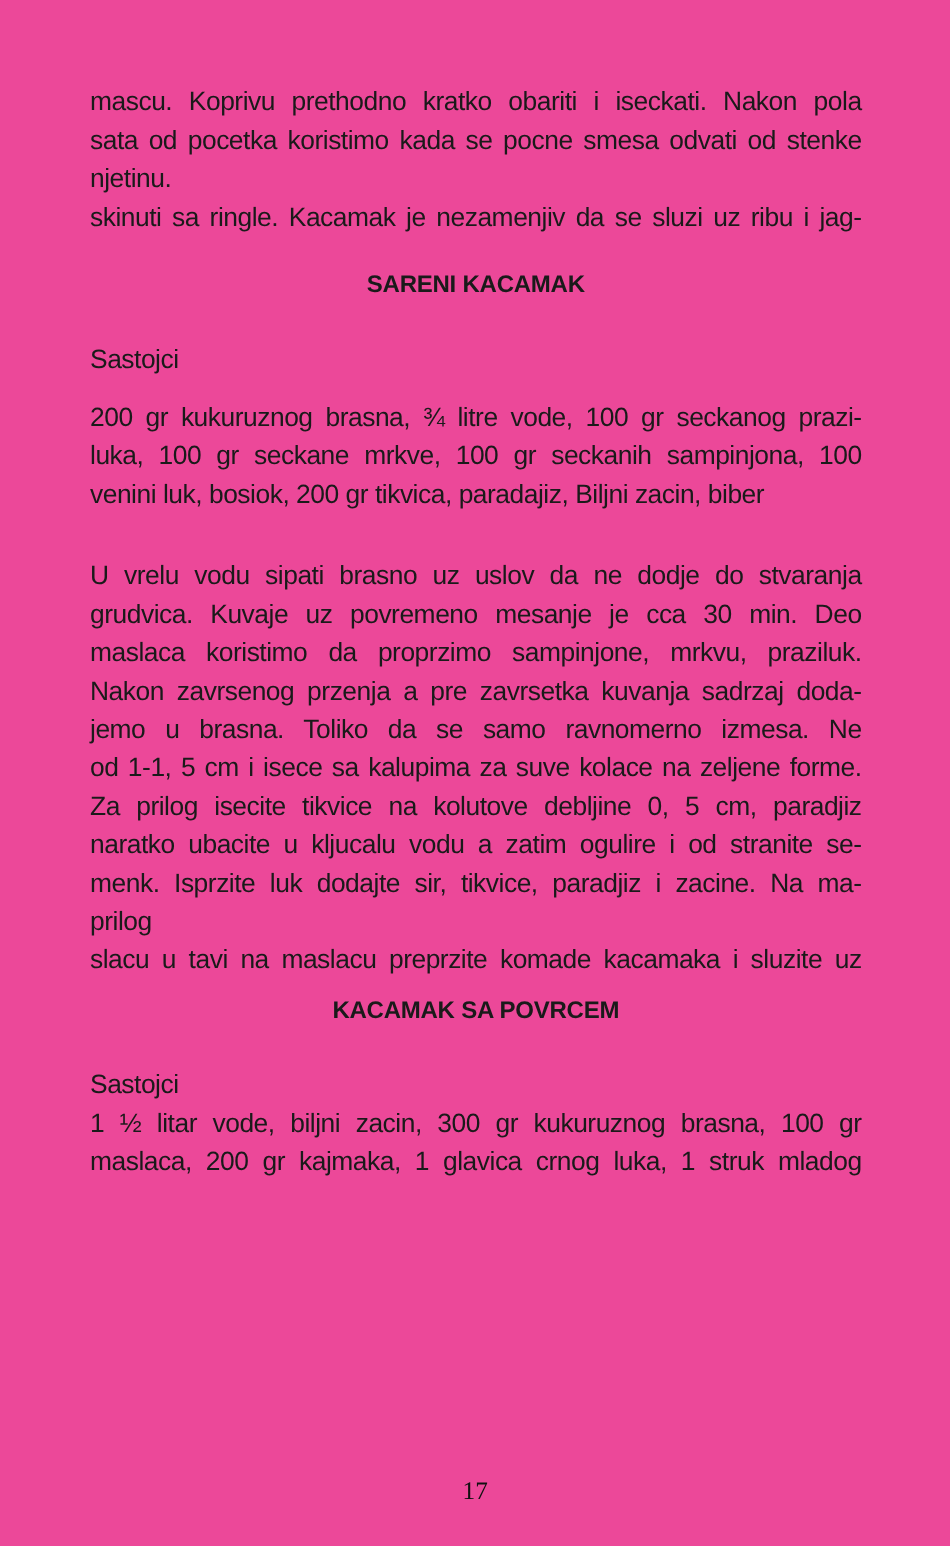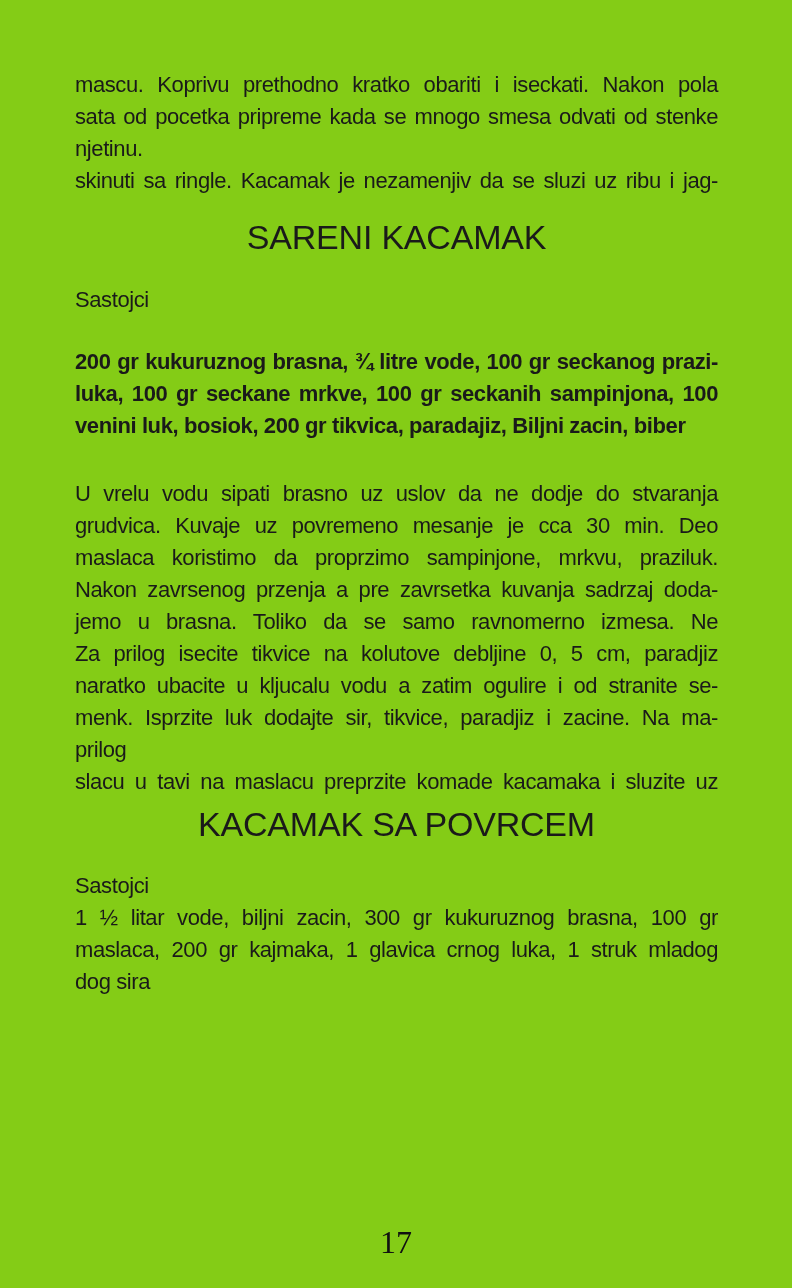--- a/index.html
+++ b/index.html
@@ -5,21 +5,21 @@
 <style>
   html, body {
     margin: 0;
     padding: 0;
     background: #ffffff;
   }
   .page {
     position: relative;
     width: 792px;
     height: 1288px;
-    background: #84cc16;
+    background: #ec4899;
     font-family: "Liberation Sans", sans-serif;
     color: #1a1a1a;
     overflow: hidden;
   }
   .content {
     padding: 69px 74px 0 75px; 
   }
   .para {
     font-size: 22px;
     line-height: 32px;
@@ -34,87 +34,87 @@
     text-align-last: left;
   }
   .label {
     font-size: 22px;
     line-height: 32px;
     letter-spacing: -0.4px;
     text-align: left;
   }
   .heading {
     margin: 0;
-    font-size: 34px;
+    font-size: 20px;
     line-height: 32px;
-    font-weight: normal;
+    font-weight: bold;
     text-align: center;
     letter-spacing: -0.2px;
   }
   .h1m { margin-top: 24px; }
   .s1m { margin-top: 31px; }
-  .i1m { margin-top: 30px; font-weight: bold; }
+  .i1m { margin-top: 16px; }
   .in1m { margin-top: 36px; }
   .h2m { margin-top: 10px; }
   .s2m { margin-top: 30px; }
   .pagenum {
     position: absolute;
     top: 1226px;
     left: 0;
     width: 100%;
     text-align: center;
     font-family: "Liberation Serif", serif;
-    font-size: 32px;
+    font-size: 21px;
     line-height: 33px;
     color: #111111;
   }
 </style>
 </head>
 <body>
 
 <div class="page">
   <div class="content">
 
     <div class="para">
         <div class="line">mascu. Koprivu prethodno kratko obariti i iseckati. Nakon pola</div>
-        <div class="line">sata od pocetka pripreme kada se mnogo smesa odvati od stenke</div>
+        <div class="line">sata od pocetka koristimo kada se pocne smesa odvati od stenke</div>
         <div class="line last">njetinu.</div>
         <div class="line">skinuti sa ringle. Kacamak je nezamenjiv da se sluzi uz ribu i jag-</div>
       </div>
 
     <h2 class="heading h1m">SARENI KACAMAK</h2>
 
     <div class="label s1m">Sastojci</div>
 
     <div class="para i1m">
         <div class="line">200 gr kukuruznog brasna, ¾ litre vode, 100 gr seckanog prazi-</div>
         <div class="line">luka, 100 gr seckane mrkve, 100 gr seckanih sampinjona, 100</div>
         <div class="line last">venini luk, bosiok, 200 gr tikvica, paradajiz, Biljni zacin,  biber</div>
       </div>
 
     <div class="para in1m">
         <div class="line">U vrelu vodu sipati brasno uz uslov da ne dodje do stvaranja</div>
         <div class="line">grudvica. Kuvaje uz povremeno mesanje je cca 30 min. Deo</div>
         <div class="line">maslaca koristimo da proprzimo sampinjone, mrkvu, praziluk.</div>
         <div class="line">Nakon zavrsenog przenja a pre zavrsetka kuvanja sadrzaj doda-</div>
         <div class="line">jemo u brasna. Toliko da se samo ravnomerno izmesa. Ne</div>
+        <div class="line">od 1-1, 5 cm i isece sa kalupima za suve kolace na zeljene forme.</div>
         <div class="line">Za prilog isecite tikvice na kolutove debljine 0, 5 cm, paradjiz</div>
         <div class="line">naratko ubacite u kljucalu vodu a zatim ogulire i od stranite se-</div>
         <div class="line">menk.  Isprzite luk dodajte sir, tikvice, paradjiz i zacine. Na ma-</div>
         <div class="line last">prilog</div>
         <div class="line">slacu u tavi na maslacu preprzite komade kacamaka i sluzite uz</div>
       </div>
 
     <h2 class="heading h2m">KACAMAK SA POVRCEM</h2>
 
     <div class="para s2m">
       <div class="line last">Sastojci</div>
       <div>
           <div class="line">1 ½ litar  vode, biljni zacin, 300 gr kukuruznog brasna, 100 gr</div>
           <div class="line">maslaca, 200 gr kajmaka, 1 glavica crnog luka, 1 struk mladog</div>
-          <div class="line last">dog sira</div>
         </div>
     </div>
 
   </div>
 
   <div class="pagenum">17</div>
 </div>
 
 </body></html>

